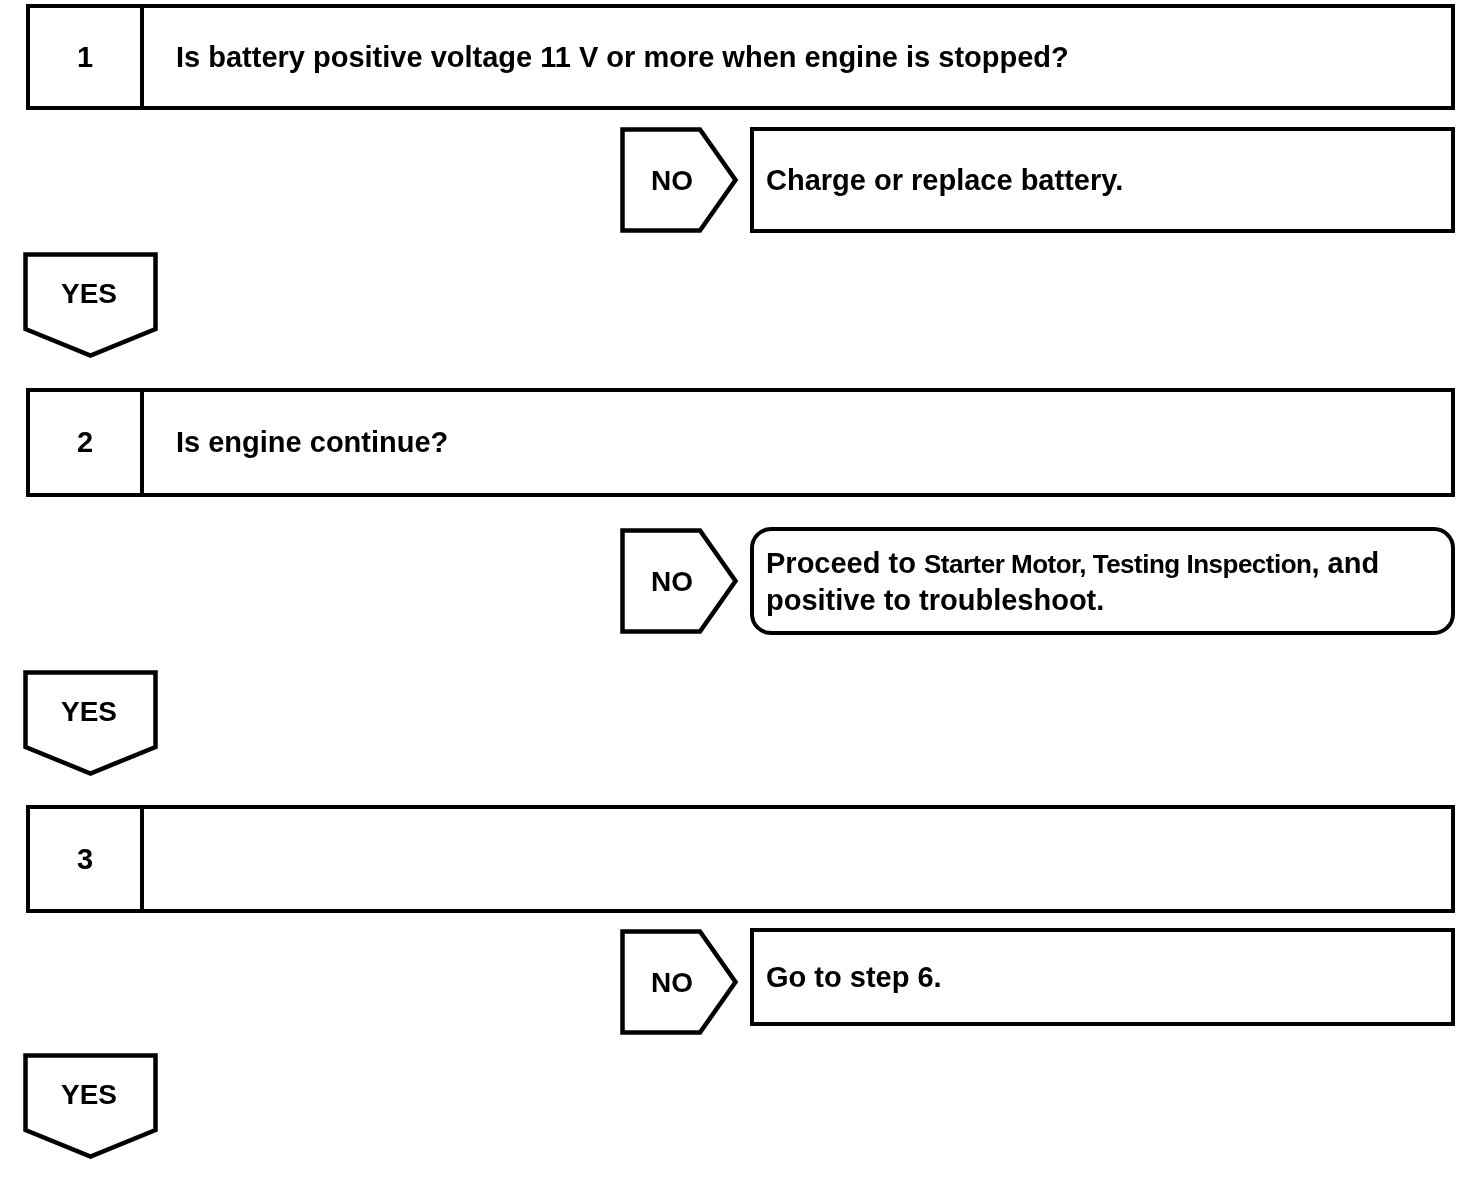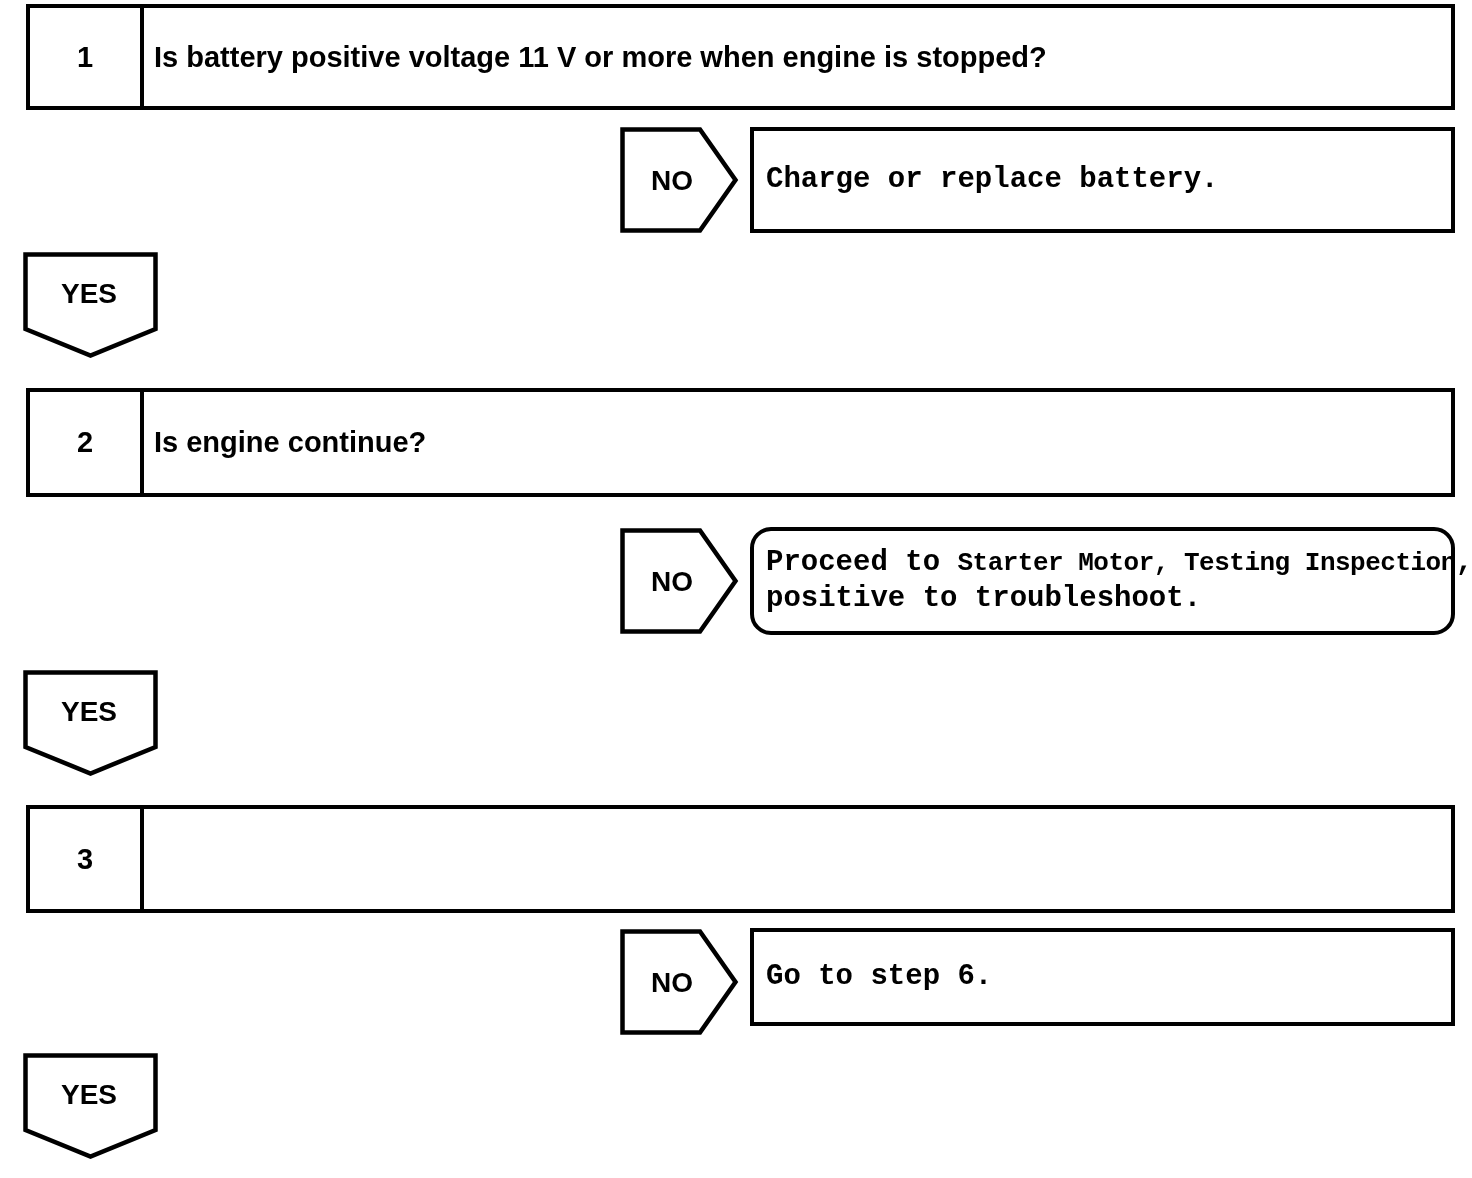--- a/index.html
+++ b/index.html
@@ -30,36 +30,37 @@
     justify-content: center;
     font-size: 29px;
   }
   .qtext {
     flex: 1;
     display: flex;
     align-items: center;
     padding-left: 10px;
     padding-right: 10px;
     font-size: 29px;
+    margin-left: 22px;
   }
   .rbox {
     position: absolute;
     left: 750px;
     width: 705px;
     border: 4px solid #000000;
     background: #ffffff;
     box-sizing: border-box;
     display: flex;
     flex-direction: column;
     justify-content: center;
     padding-left: 12px;
     padding-right: 6px;
     font-size: 29px;
   }
-  .rline { line-height: 36px; white-space: nowrap; font-family: Liberation Mono, monospace; }
+  .rline { line-height: 36px; white-space: nowrap; }
   .ref { font-size: 26px; letter-spacing: -0.5px; }
   .pent { position: absolute; overflow: visible; }
   .pent polygon {
     fill: #ffffff;
     stroke: #000000;
     stroke-width: 4.5;
   }
   .pent text {
     font-family: "Liberation Sans", sans-serif;
     font-weight: bold;

